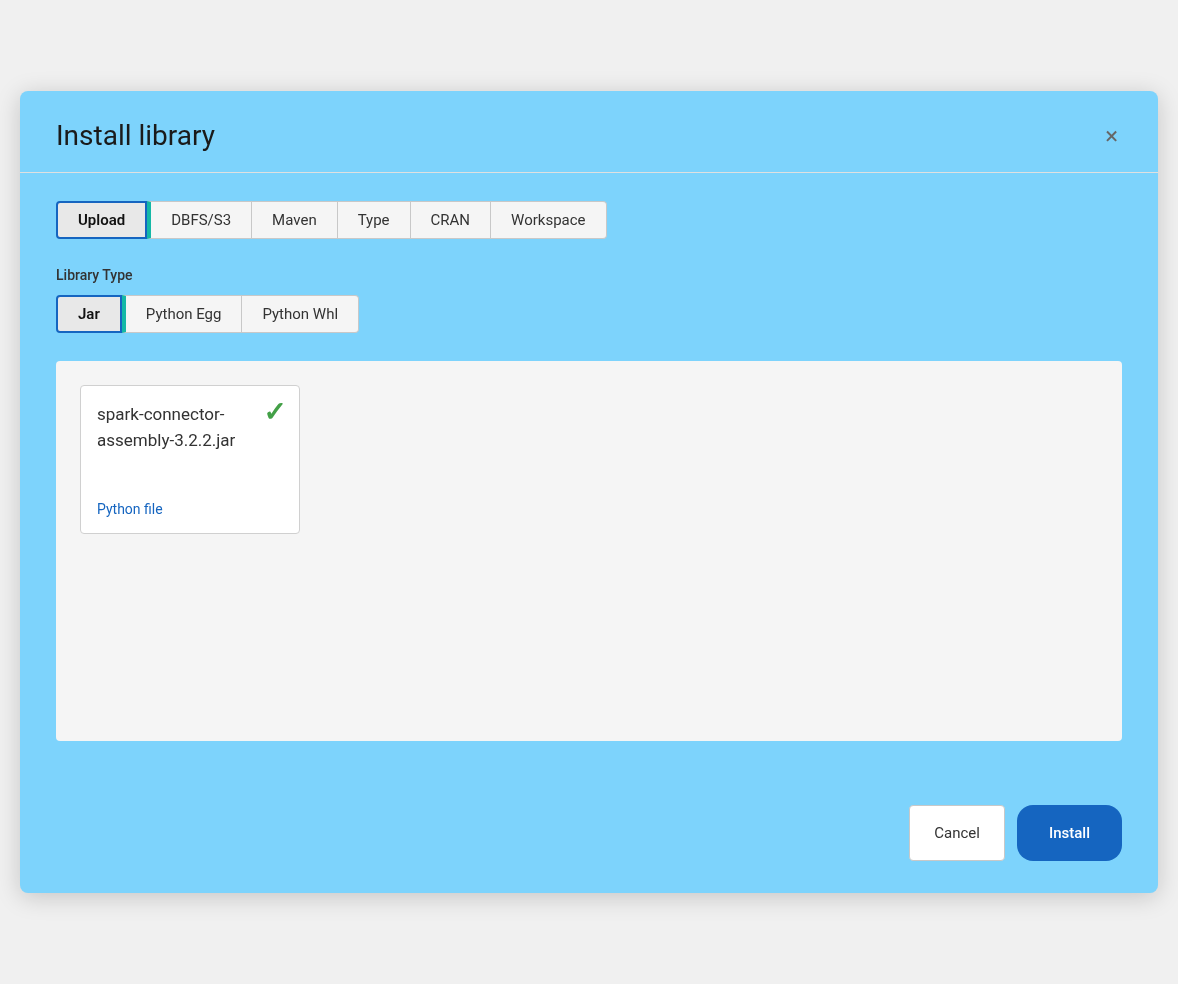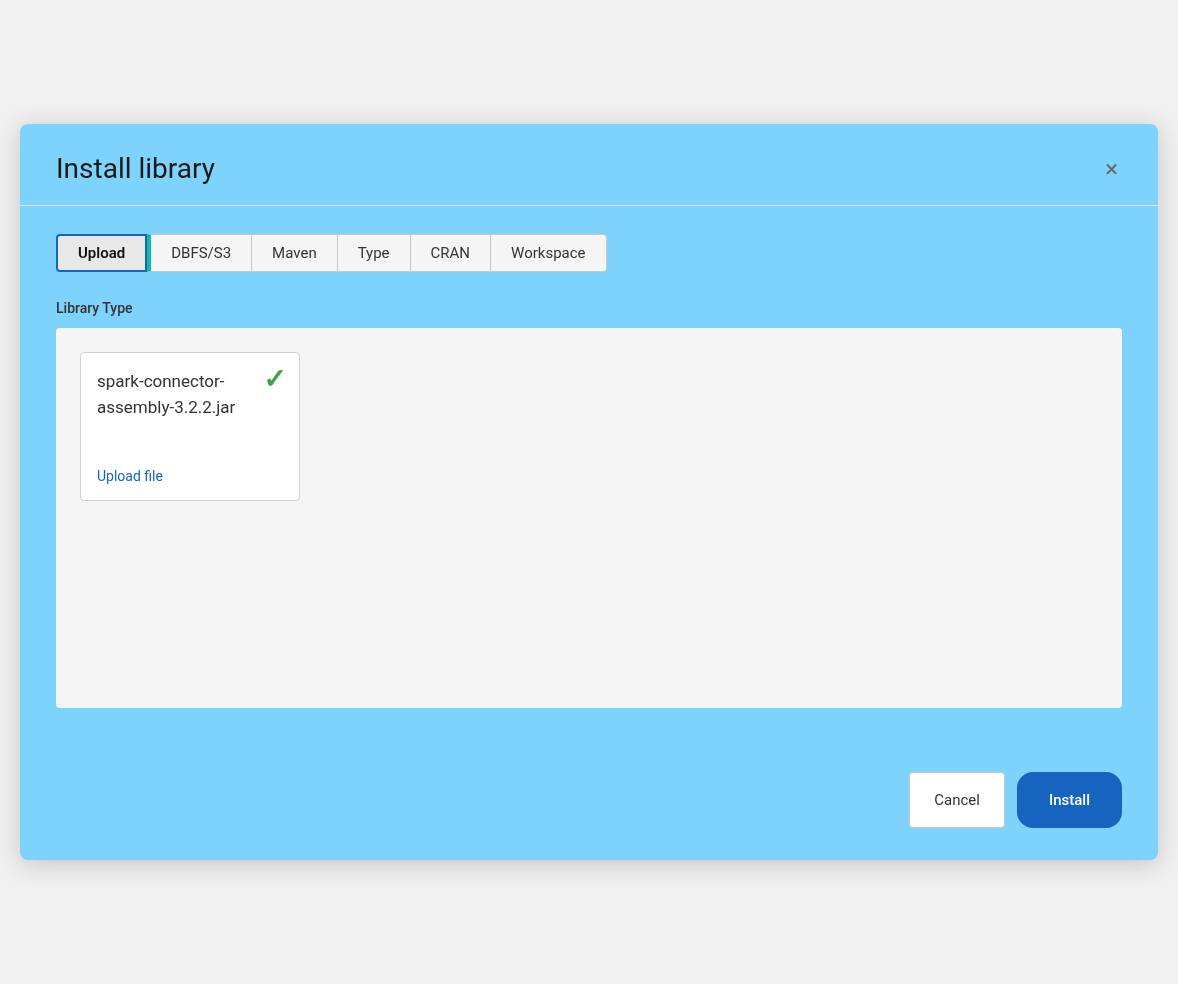--- a/index.html
+++ b/index.html
@@ -206,27 +206,32 @@
         <button class="btn-group-btn">DBFS/S3</button>
         <button class="btn-group-btn">Maven</button>
         <button class="btn-group-btn">Type</button>
         <button class="btn-group-btn">CRAN</button>
         <button class="btn-group-btn">Workspace</button>
       </div>
     </div>
 
     <div class="section-gap">
       <div class="section-label">Library Type</div>
+      <div class="btn-group type-group">
+        <button class="btn-group-btn active">Jar</button>
+        <button class="btn-group-btn">Python Egg</button>
+        <button class="btn-group-btn">Python Whl</button>
+      </div>
     </div>
 
     <div class="upload-area section-gap">
       <div class="file-card">
         <span class="file-checkmark">✓</span>
         <div class="file-name">spark-connector-assembly-3.2.2.jar</div>
-        <button class="remove-file-btn">Upload file</button>
+        <button class="remove-file-btn">Python file</button>
       </div>
     </div>
 
   </div>
 
   <div class="dialog-footer">
     <button class="cancel-btn">Cancel</button>
     <button class="install-btn">Install</button>
   </div>
 </div>

